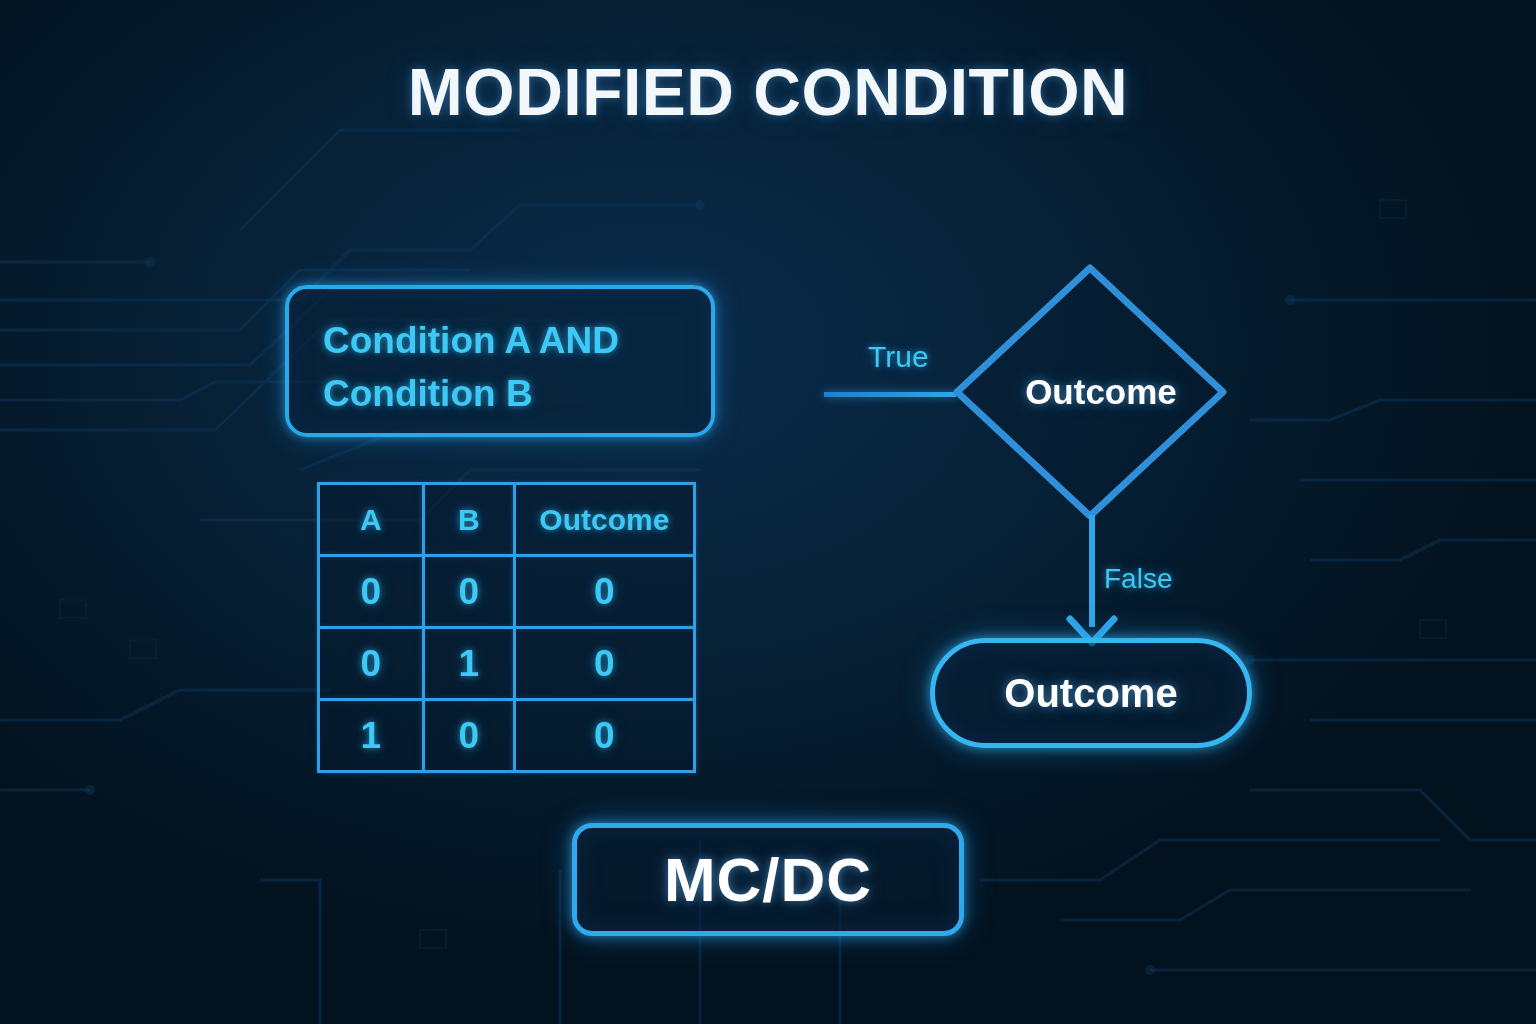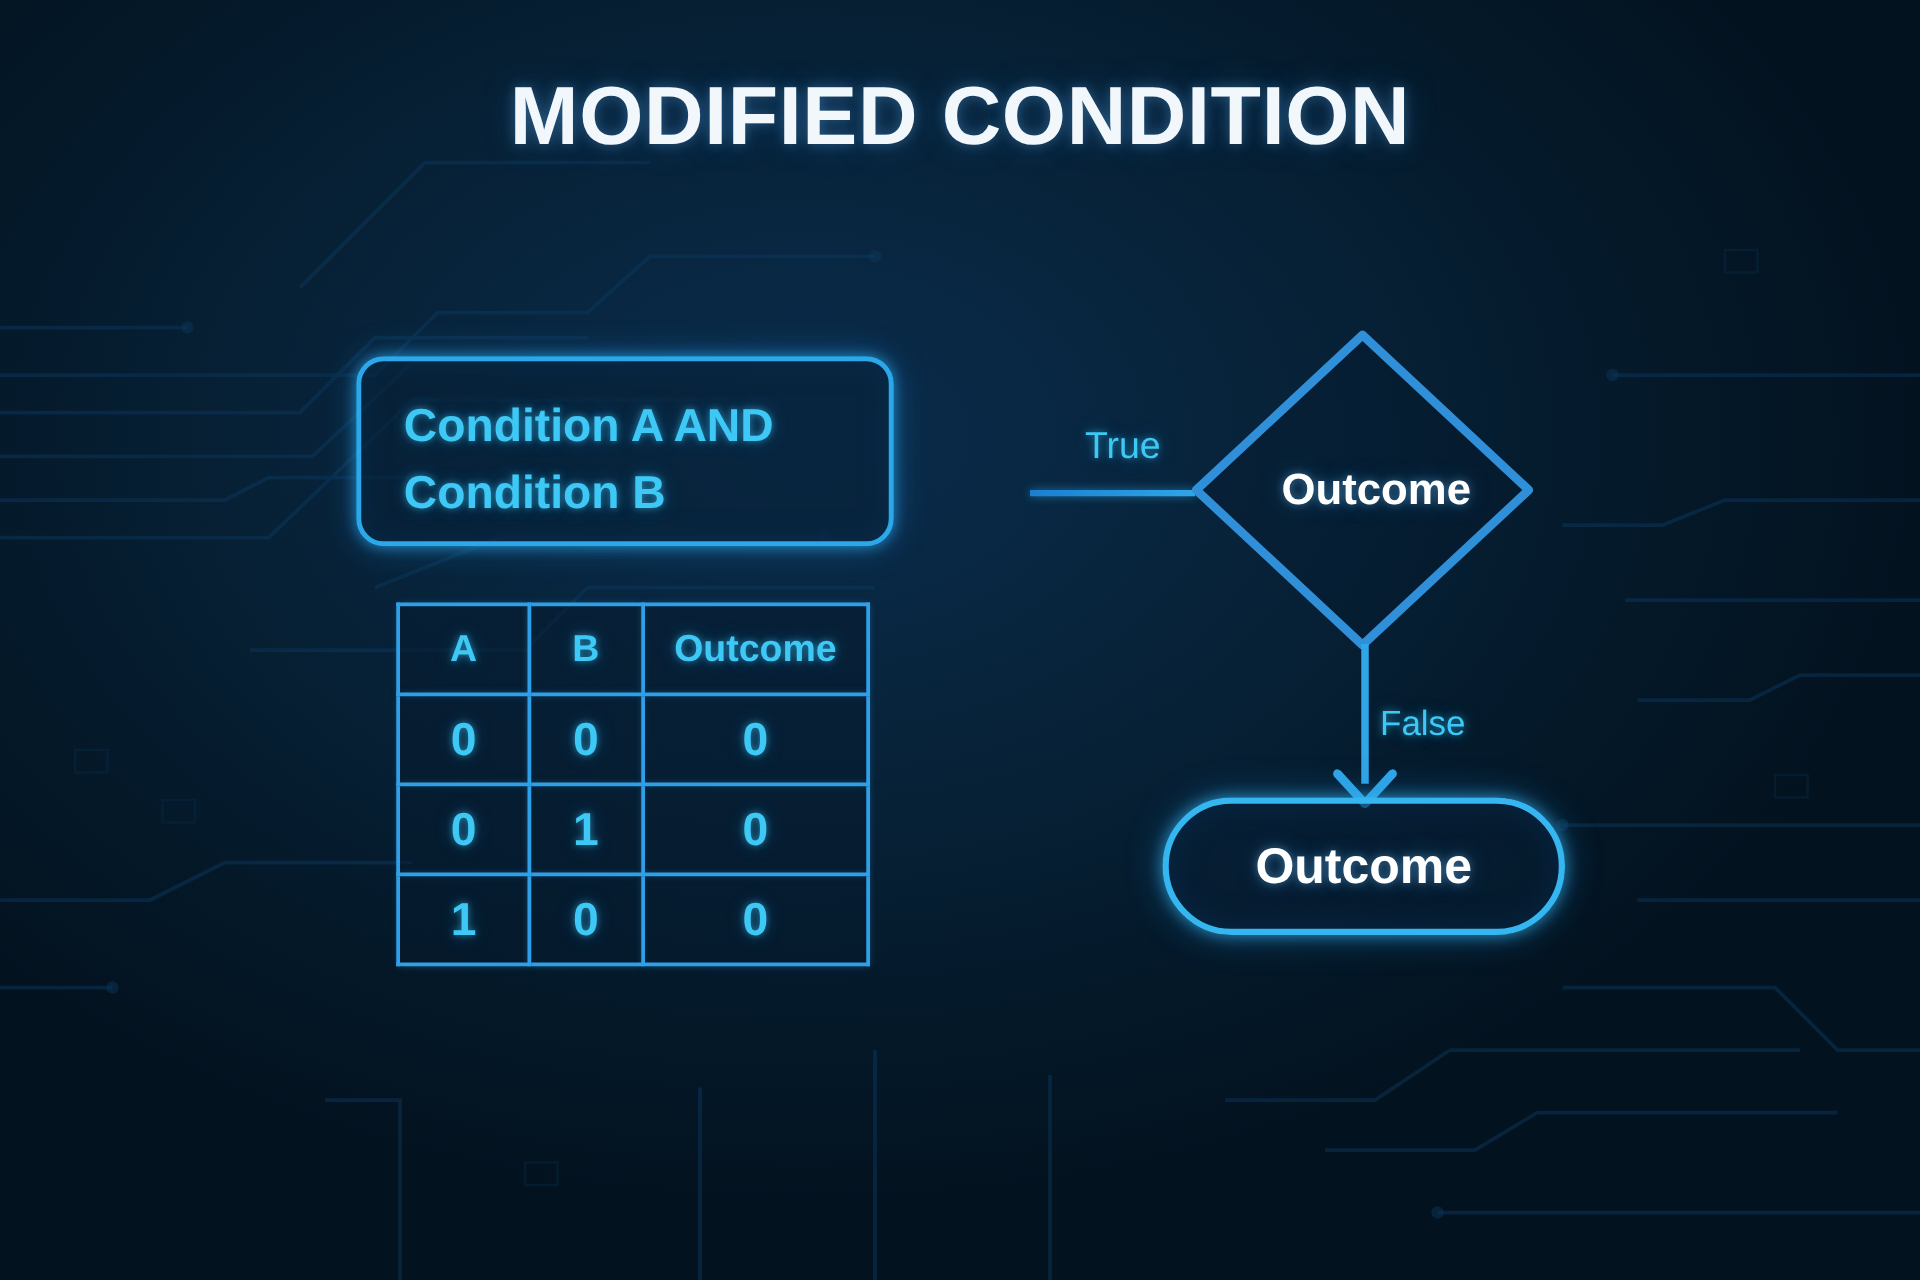--- a/index.html
+++ b/index.html
@@ -214,14 +214,17 @@
   <svg id="false-arrow" viewBox="0 0 64 132">
     <line x1="32" y1="0" x2="32" y2="112" stroke="#2fa6e8" stroke-width="6"></line>
     <polyline points="10,104 32,128 54,104" fill="none" stroke="#2fa6e8" stroke-width="7" stroke-linecap="round" stroke-linejoin="round"></polyline>
   </svg>
   <div id="false-label" class="neon-cyan">False</div>
 
   <div id="outcome-pill">
     <span class="neon-white">Outcome</span>
   </div>
 
+  <div id="mcdc-box">
+    <span class="neon-white">MC/DC</span>
+  </div>
 
 </div>
 
 </body></html>

